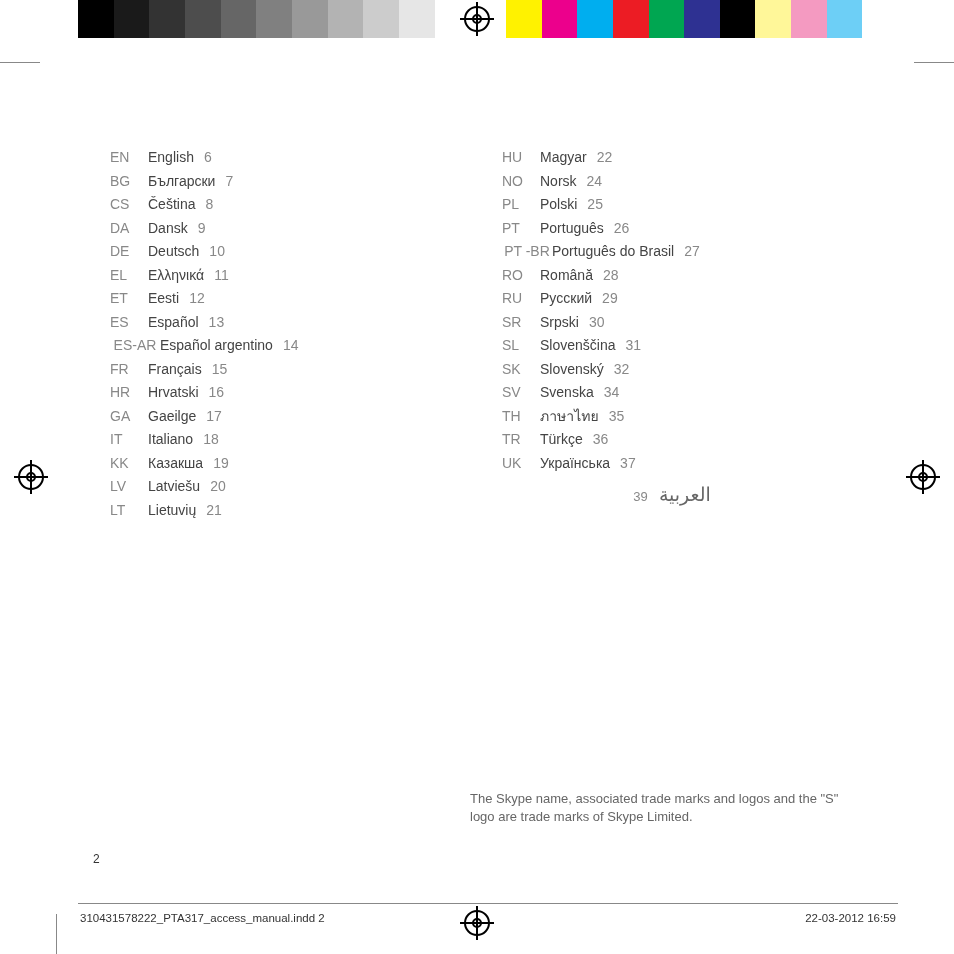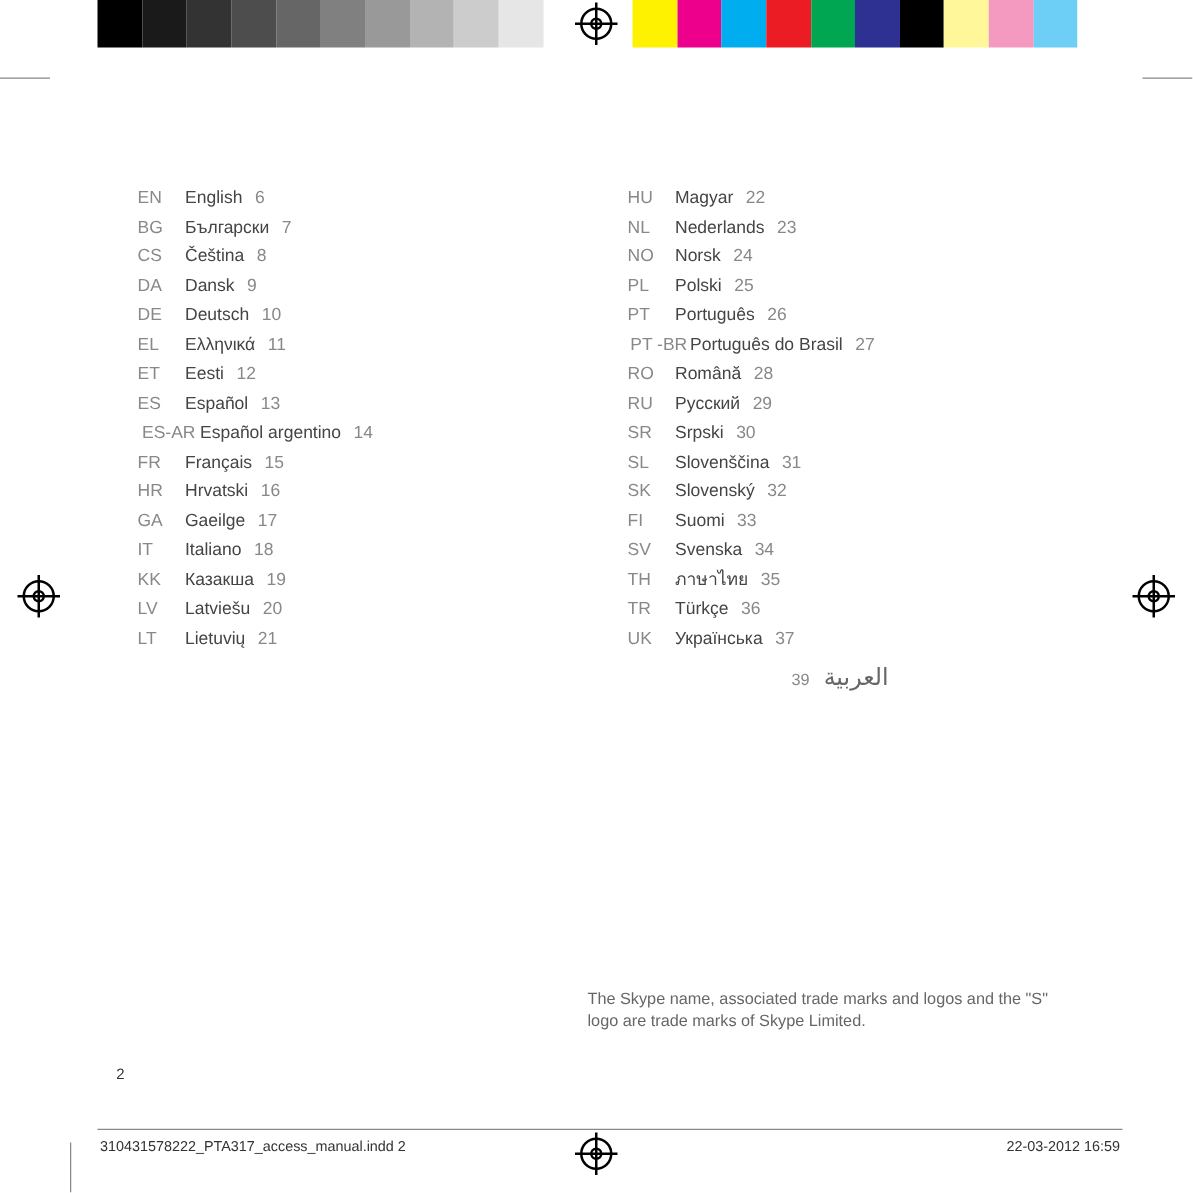--- a/index.html
+++ b/index.html
@@ -184,31 +184,29 @@
       <div class="lang-row"><span class="code">FR</span><span class="name">Français</span><span class="page-ref">15</span></div>
       <div class="lang-row"><span class="code">HR</span><span class="name">Hrvatski</span><span class="page-ref">16</span></div>
       <div class="lang-row"><span class="code">GA</span><span class="name">Gaeilge</span><span class="page-ref">17</span></div>
       <div class="lang-row"><span class="code">IT</span><span class="name">Italiano</span><span class="page-ref">18</span></div>
       <div class="lang-row"><span class="code">KK</span><span class="name">Казакша</span><span class="page-ref">19</span></div>
       <div class="lang-row"><span class="code">LV</span><span class="name">Latviešu</span><span class="page-ref">20</span></div>
       <div class="lang-row"><span class="code">LT</span><span class="name">Lietuvių</span><span class="page-ref">21</span></div>
     </div>
   <div class="col" id="col-right">
   <div class="lang-row"><span class="code">HU</span><span class="name">Magyar</span><span class="page-ref">22</span></div>
-      <div class="lang-row"><span class="code">NL</span><span class="name">Nederlands</span><span class="page-ref">23</span></div>
       <div class="lang-row"><span class="code">NO</span><span class="name">Norsk</span><span class="page-ref">24</span></div>
       <div class="lang-row"><span class="code">PL</span><span class="name">Polski</span><span class="page-ref">25</span></div>
       <div class="lang-row"><span class="code">PT</span><span class="name">Português</span><span class="page-ref">26</span></div>
       <div class="lang-row"><span class="code wide">PT -BR</span><span class="name">Português do Brasil</span><span class="page-ref">27</span></div>
       <div class="lang-row"><span class="code">RO</span><span class="name">Română</span><span class="page-ref">28</span></div>
       <div class="lang-row"><span class="code">RU</span><span class="name">Pyccкий</span><span class="page-ref">29</span></div>
       <div class="lang-row"><span class="code">SR</span><span class="name">Srpski</span><span class="page-ref">30</span></div>
       <div class="lang-row"><span class="code">SL</span><span class="name">Slovenščina</span><span class="page-ref">31</span></div>
       <div class="lang-row"><span class="code">SK</span><span class="name">Slovenský</span><span class="page-ref">32</span></div>
-      <div class="lang-row"><span class="code">FI</span><span class="name">Suomi</span><span class="page-ref">33</span></div>
       <div class="lang-row"><span class="code">SV</span><span class="name">Svenska</span><span class="page-ref">34</span></div>
       <div class="lang-row"><span class="code">TH</span><span class="name">ภาษาไทย</span><span class="page-ref">35</span></div>
       <div class="lang-row"><span class="code">TR</span><span class="name">Türkçe</span><span class="page-ref">36</span></div>
       <div class="lang-row"><span class="code">UK</span><span class="name">Українська</span><span class="page-ref">37</span></div>
       <div class="arabic-row"><span class="page-ref">39</span> <span>العربية</span></div>
     </div>
 </div>
 
 <div class="trademark">The Skype name, associated trade marks and logos and the "S" logo are trade marks of Skype Limited.</div>
 <div class="page-num">2</div>

